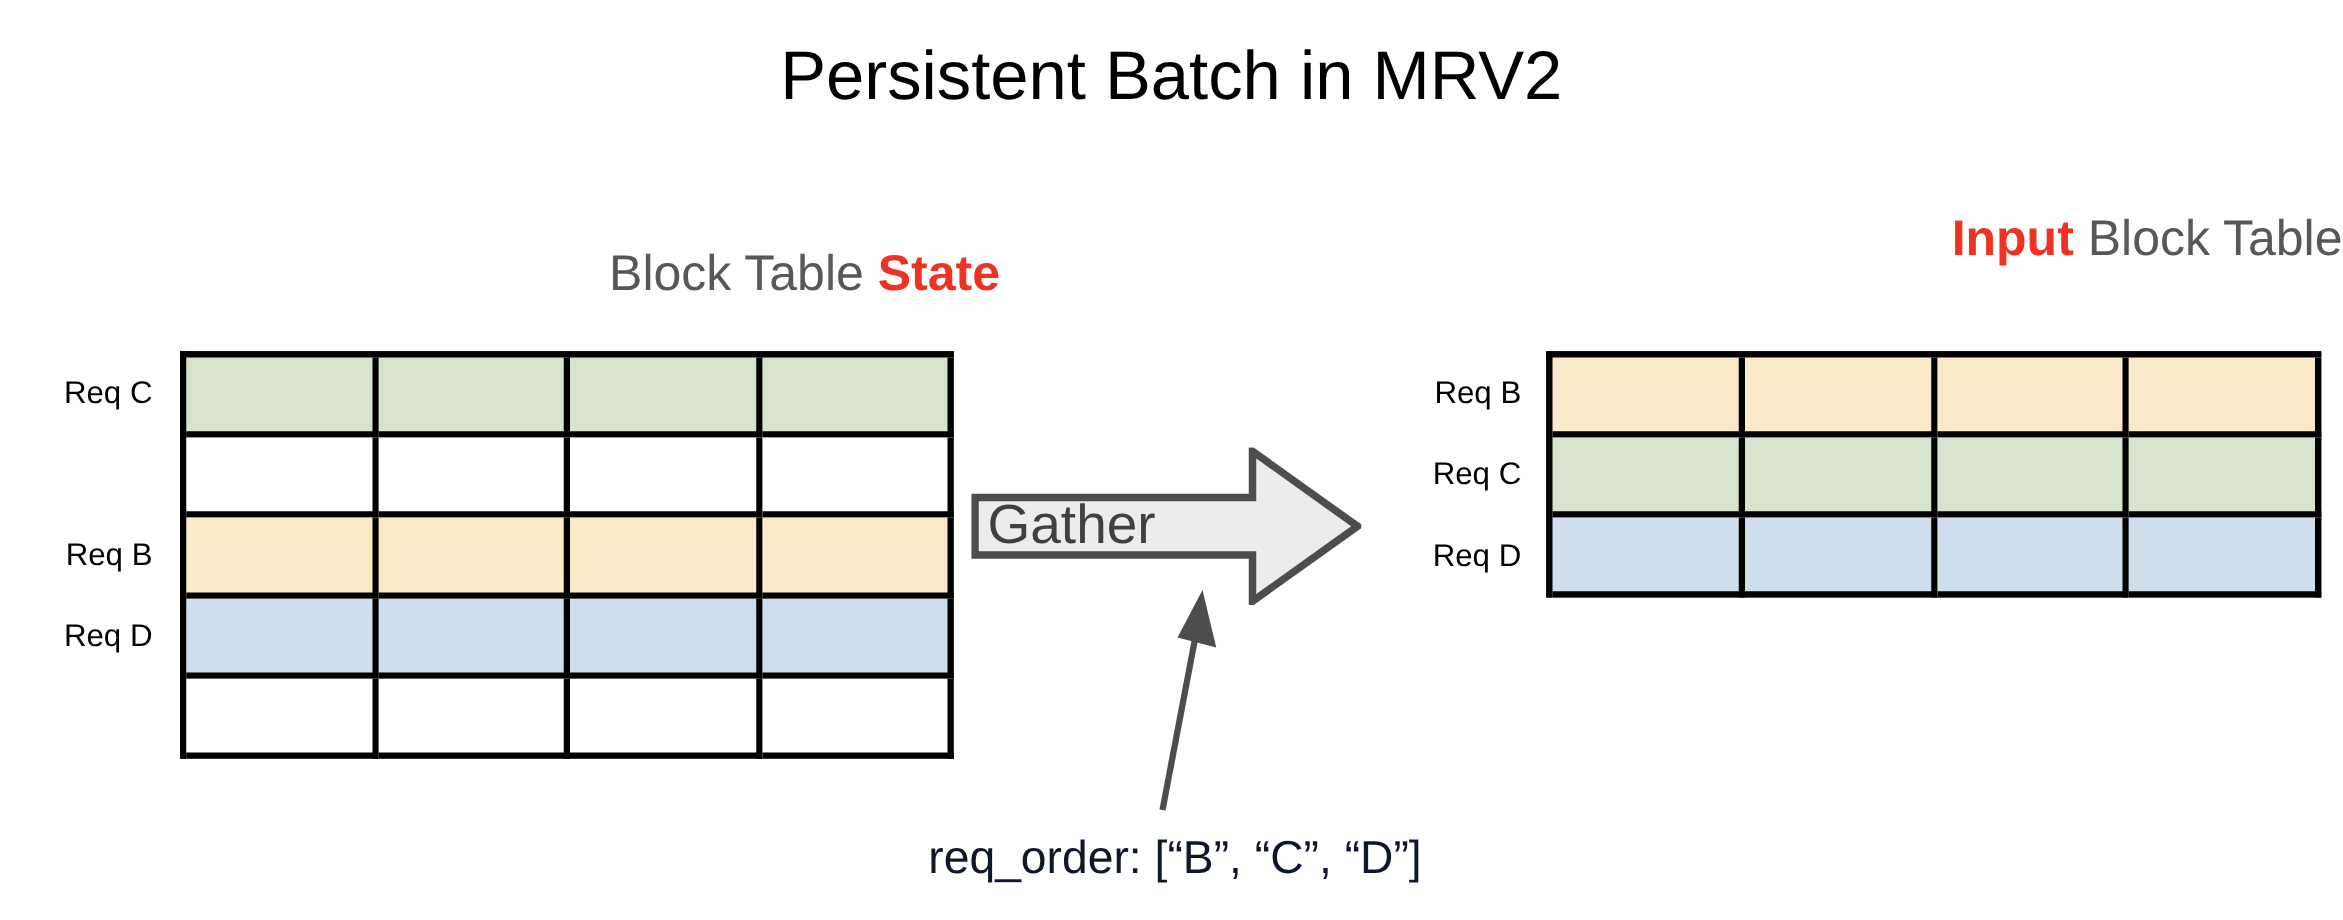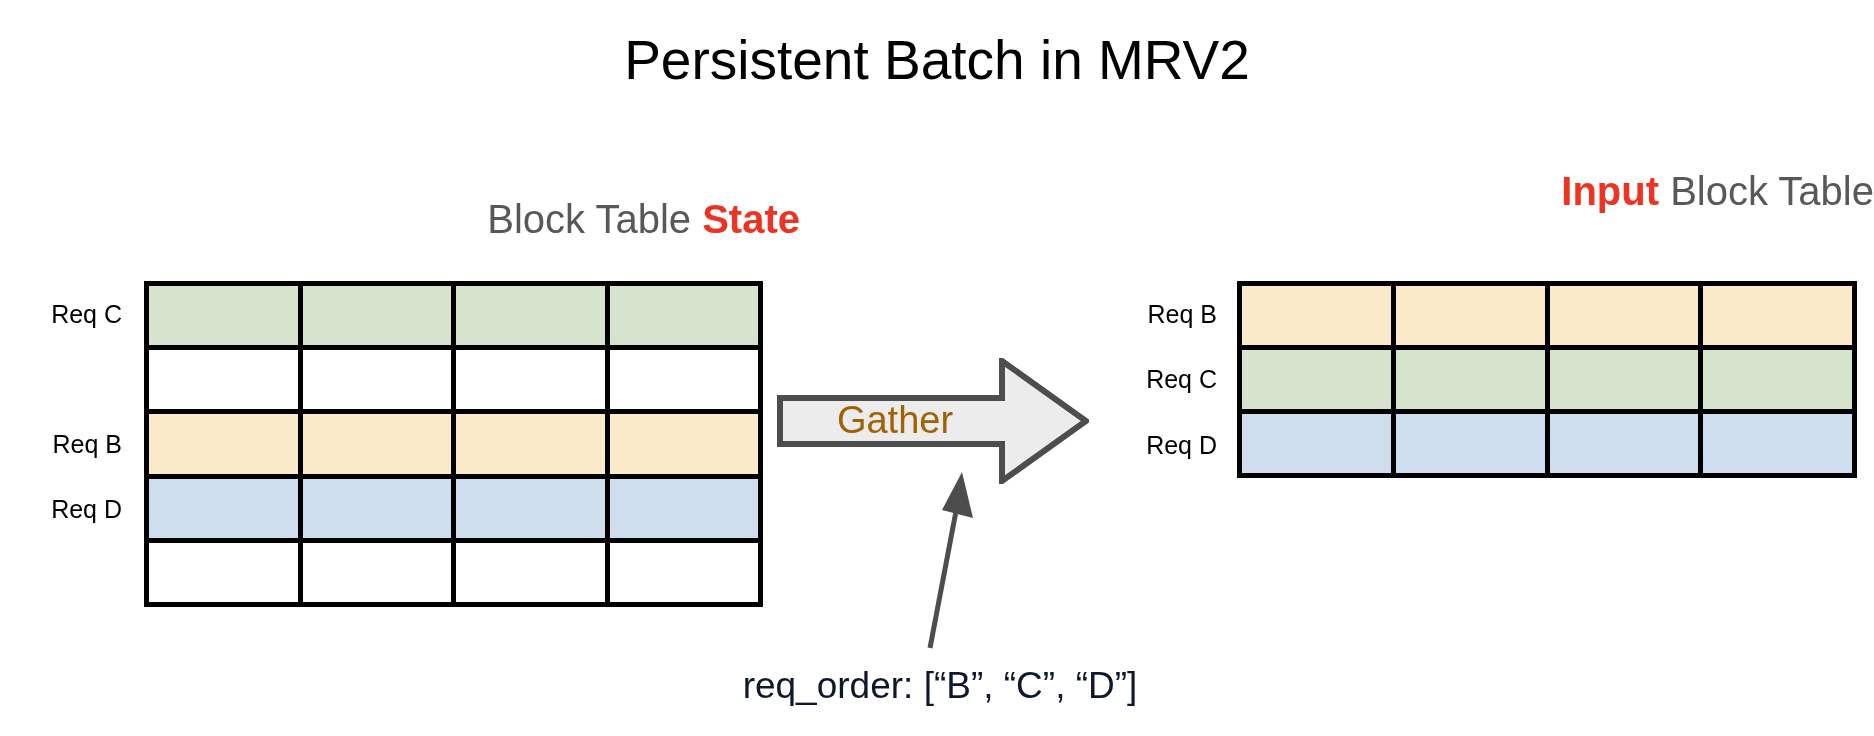--- a/index.html
+++ b/index.html
@@ -104,24 +104,23 @@
     left: 777px;
     top: 345px;
     width: 312px;
     height: 126px;
   }
   #gather-label {
     position: absolute;
     left: 790px;
     top: 384px;
     width: 210px;
-    text-align: center;
-    font-size: 38px;
+    font-size: 44px;
     line-height: 46px;
-    color: #a16207;
+    color: #404040;
     white-space: nowrap;
   }
 
   
   #req-pointer {
     position: absolute;
     left: 900px;
     top: 455px;
     width: 90px;
     height: 185px;

